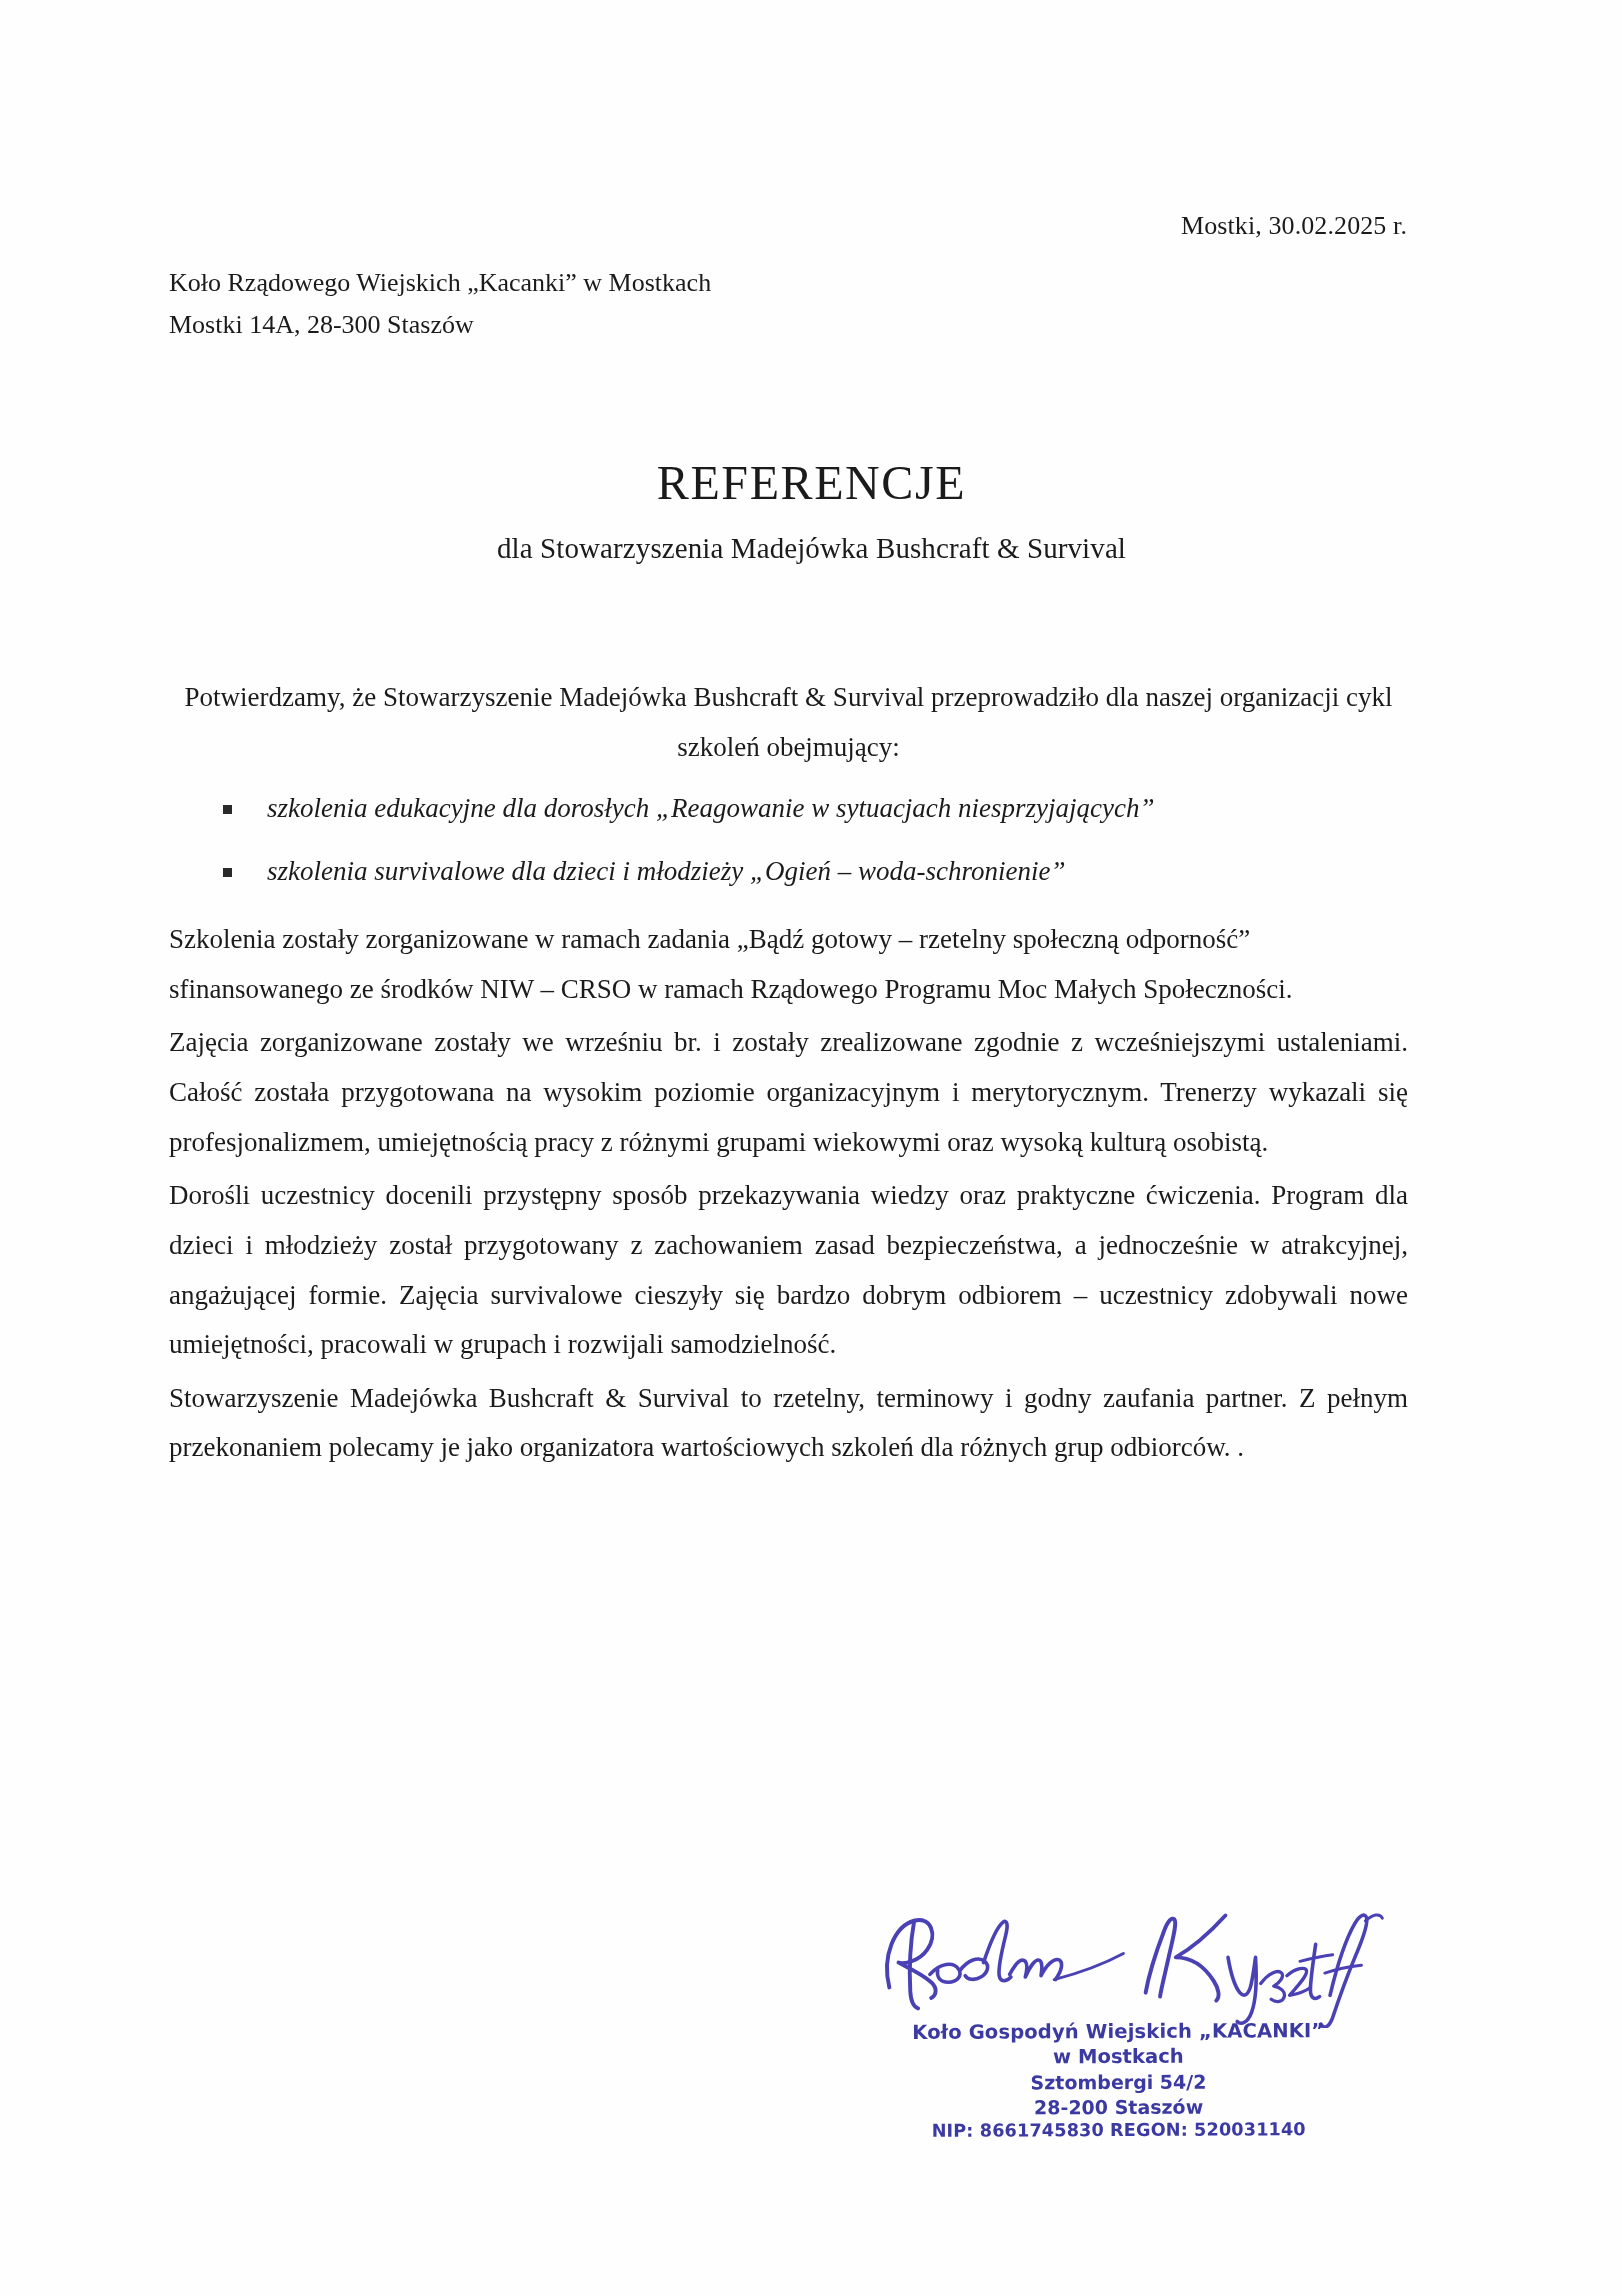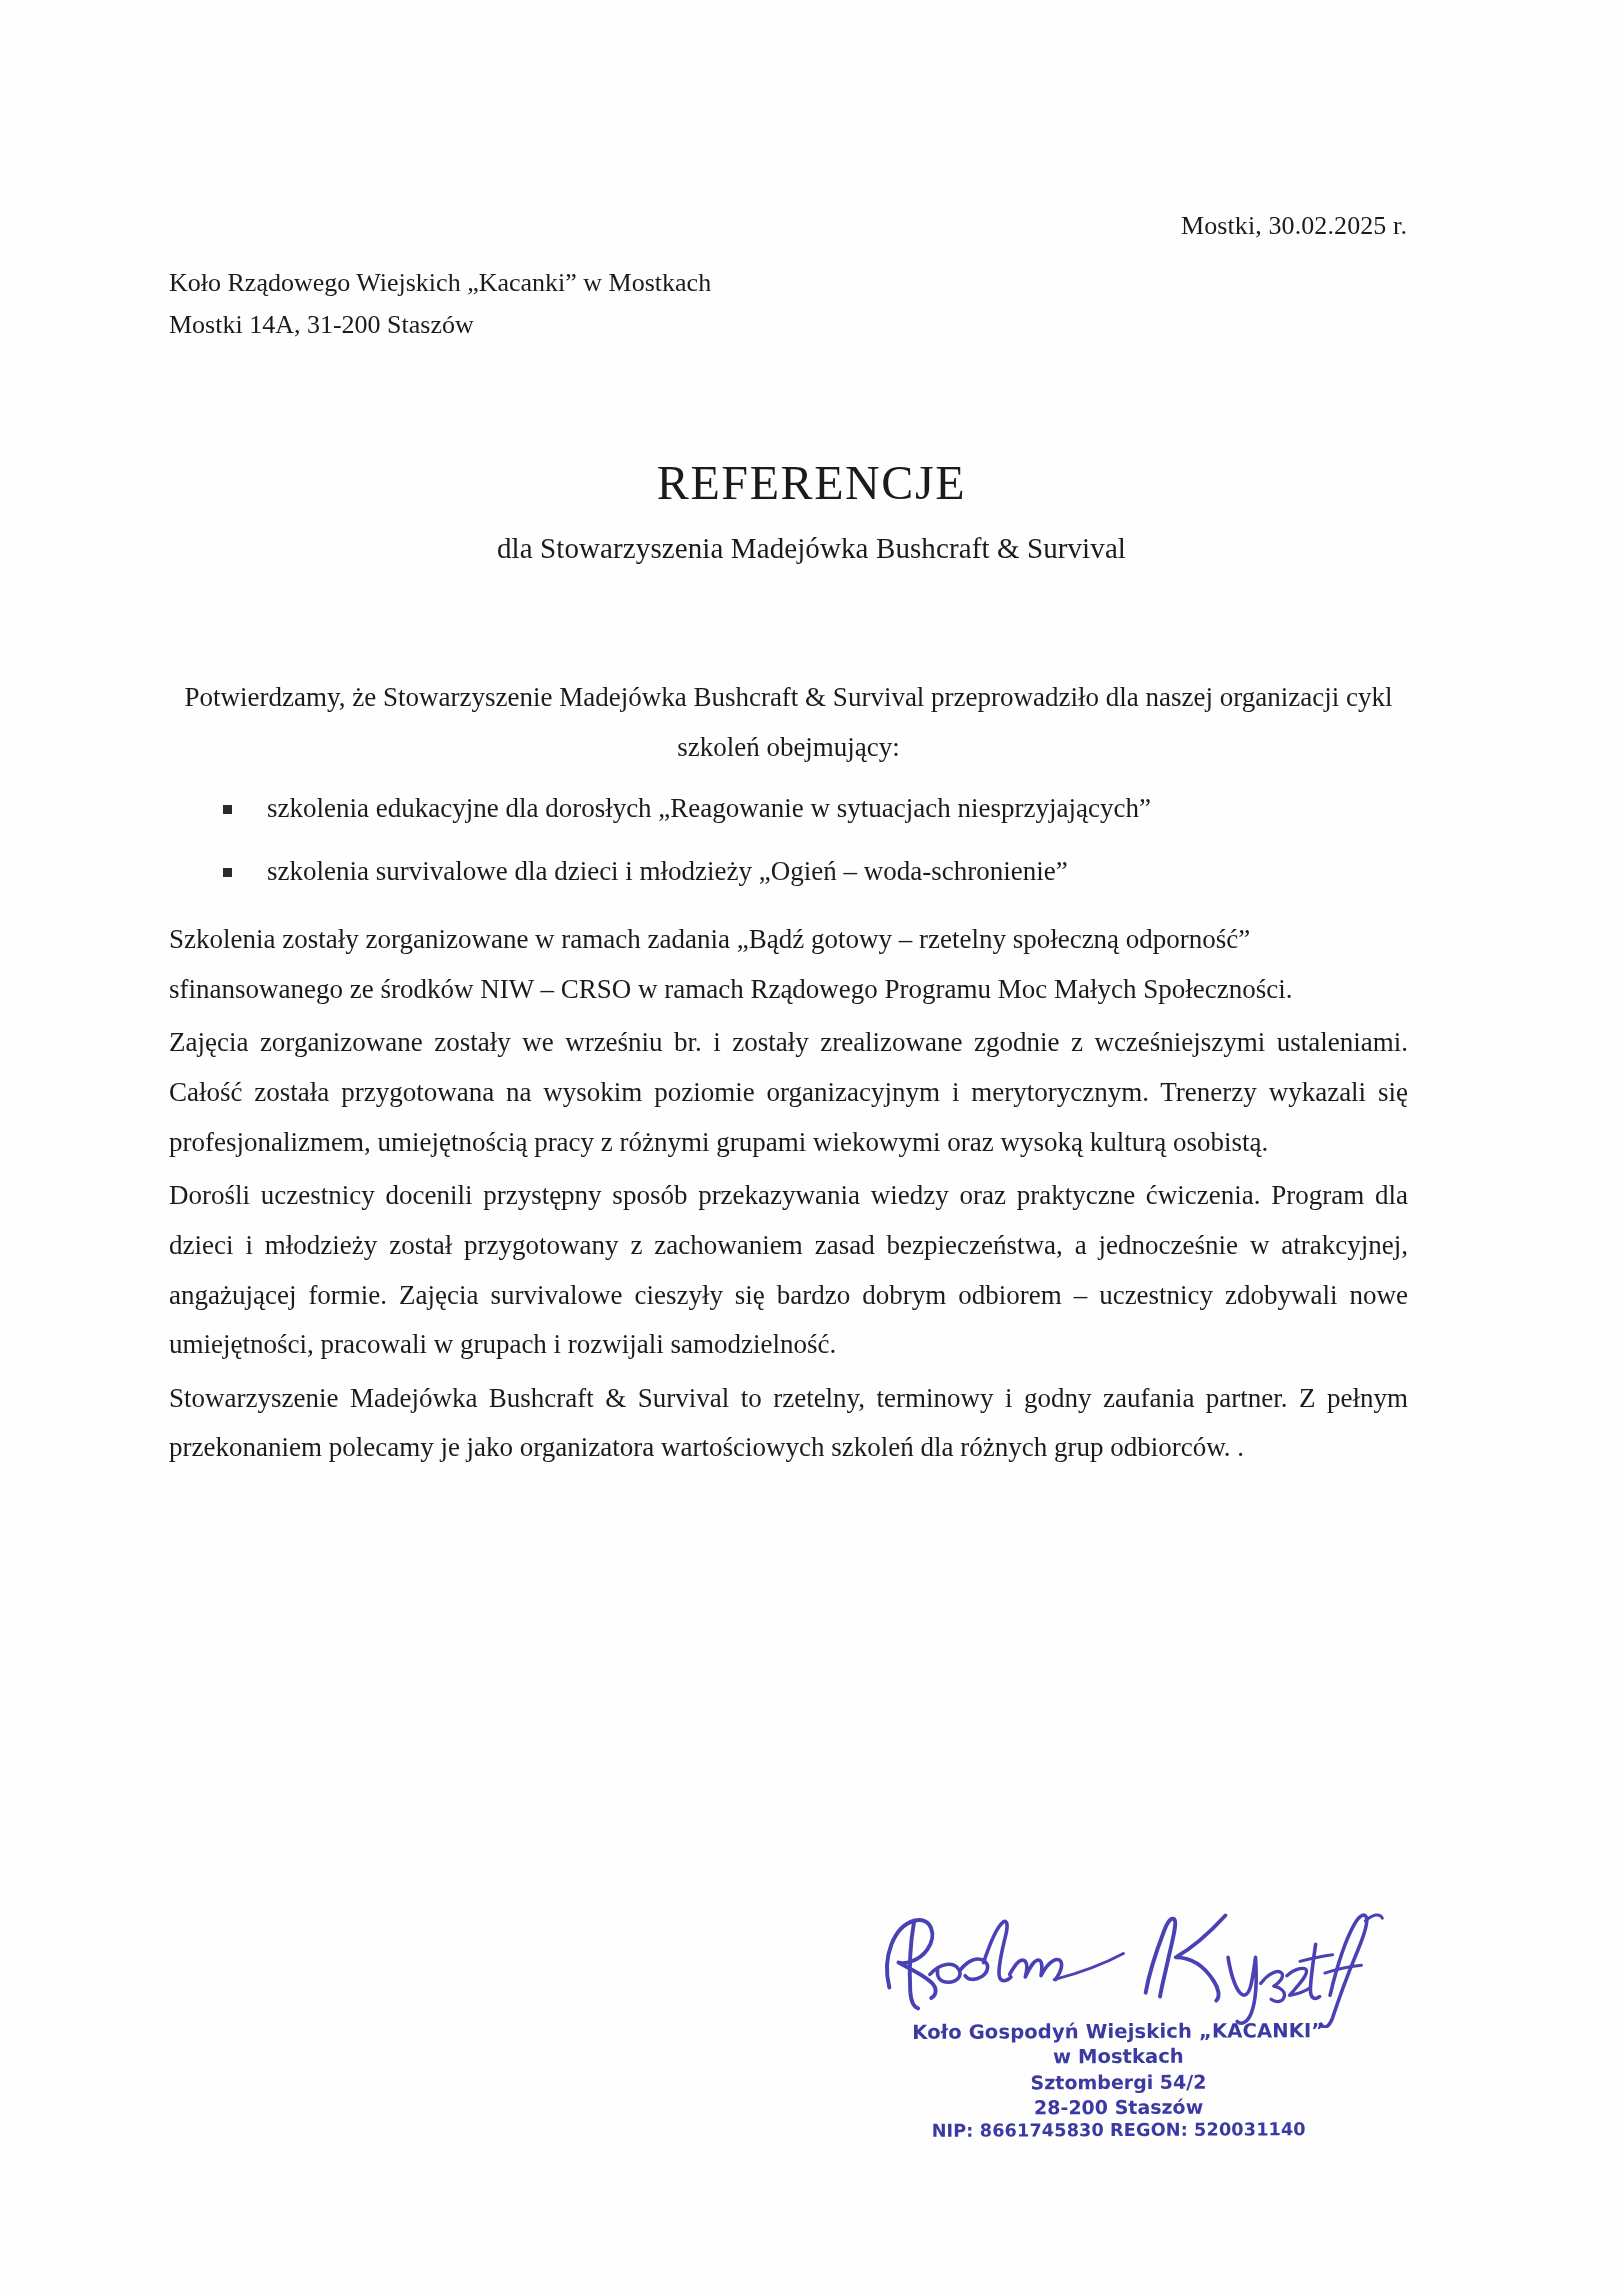--- a/index.html
+++ b/index.html
@@ -75,20 +75,21 @@
     text-align: justify;
     text-justify: inter-word;
   }
   .para.nojustify { text-align: left; }
   .para.lead { text-align: center; }
 
   .bullets {
     list-style: none;
     margin: 15.7px 0 17px 0;
     padding: 0;
+    font-style: italic;
   }
   .bullets li {
     position: relative;
     padding-left: 98px;
     margin-bottom: 22px;
     line-height: 1.5;
   }
   .bullets li:last-child { margin-bottom: 24px; }
   .bullet-mark {
     position: absolute;
@@ -135,21 +136,21 @@
 </style>
 </head>
 <body>
 
 <div class="page">
 
   <div class="date-line">Mostki, 30.02.2025 r.</div>
 
   <div class="sender">
     <div>Koło Rządowego Wiejskich „Kacanki” w Mostkach</div>
-    <div>Mostki 14A, 31-200 Staszów</div>
+    <div>Mostki 14A, 28-300 Staszów</div>
   </div>
 
   <div class="title-block">
     <h1 class="doc-title">REFERENCJE</h1>
     <p class="doc-subtitle">dla Stowarzyszenia Madejówka Bushcraft &amp; Survival</p>
   </div>
 
   <div class="body-block">
 
     <p class="para lead">Potwierdzamy, że Stowarzyszenie Madejówka Bushcraft &amp; Survival przeprowadziło dla naszej organizacji cykl szkoleń obejmujący:</p>

